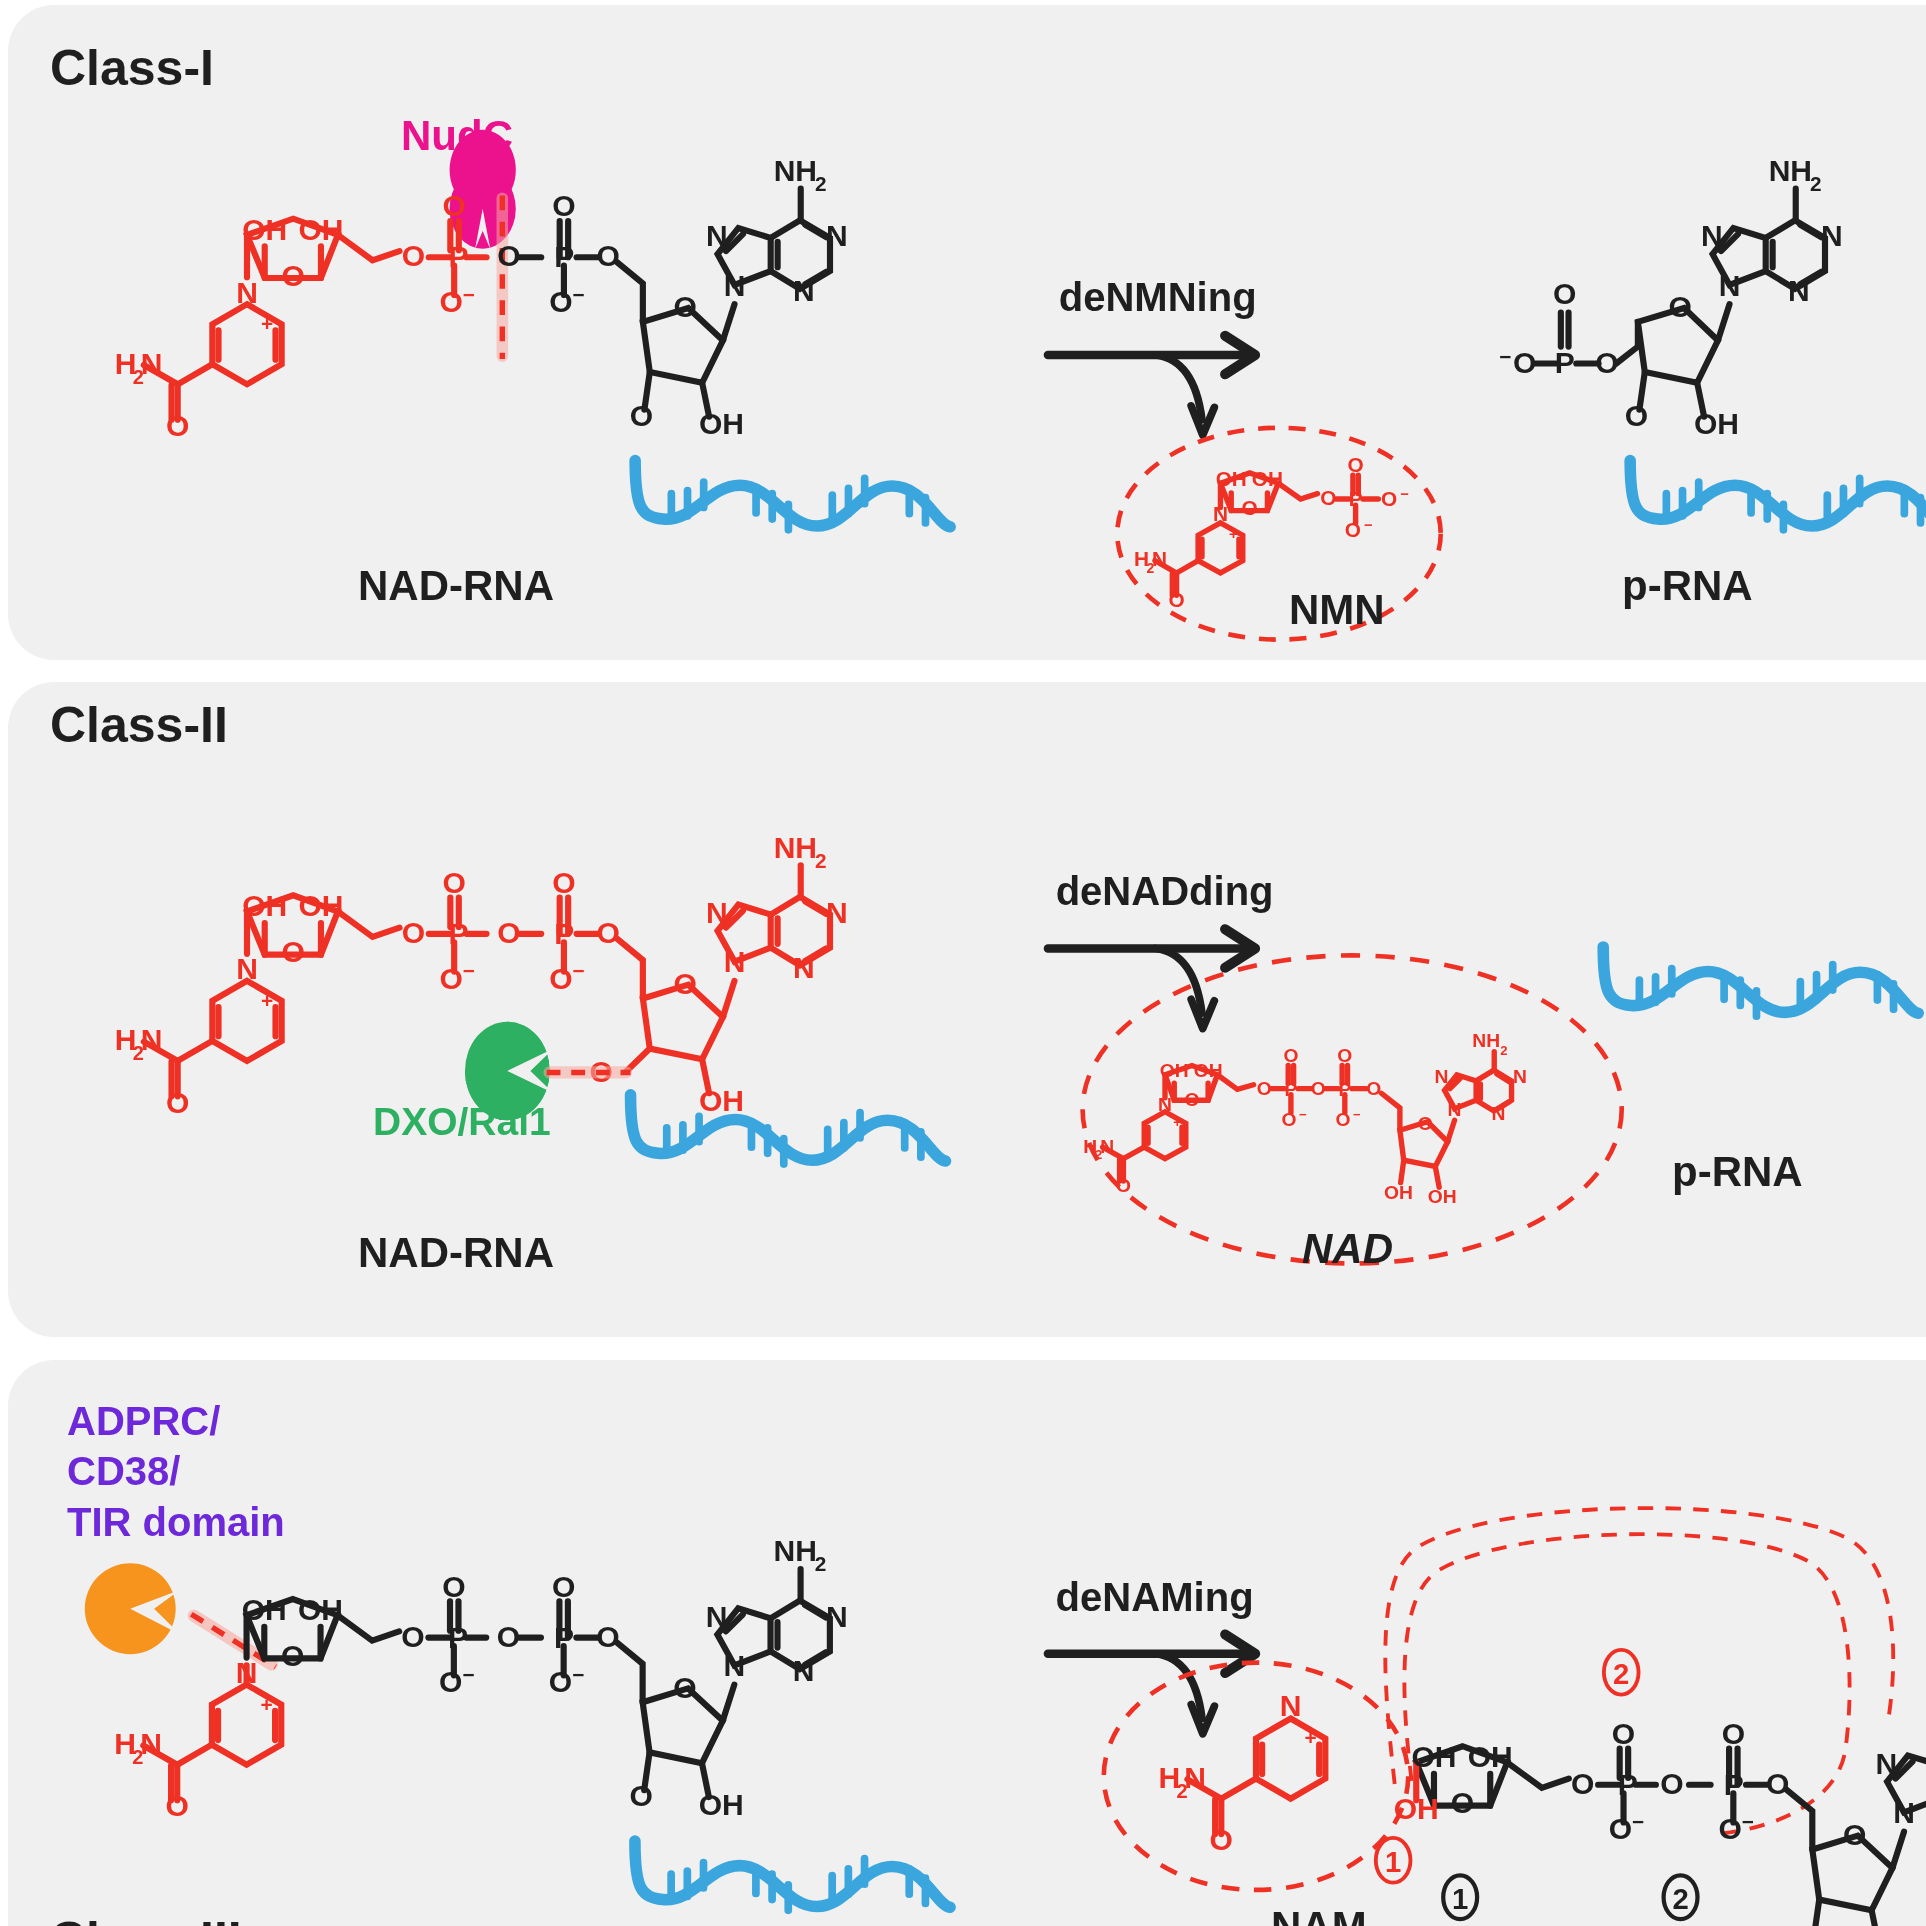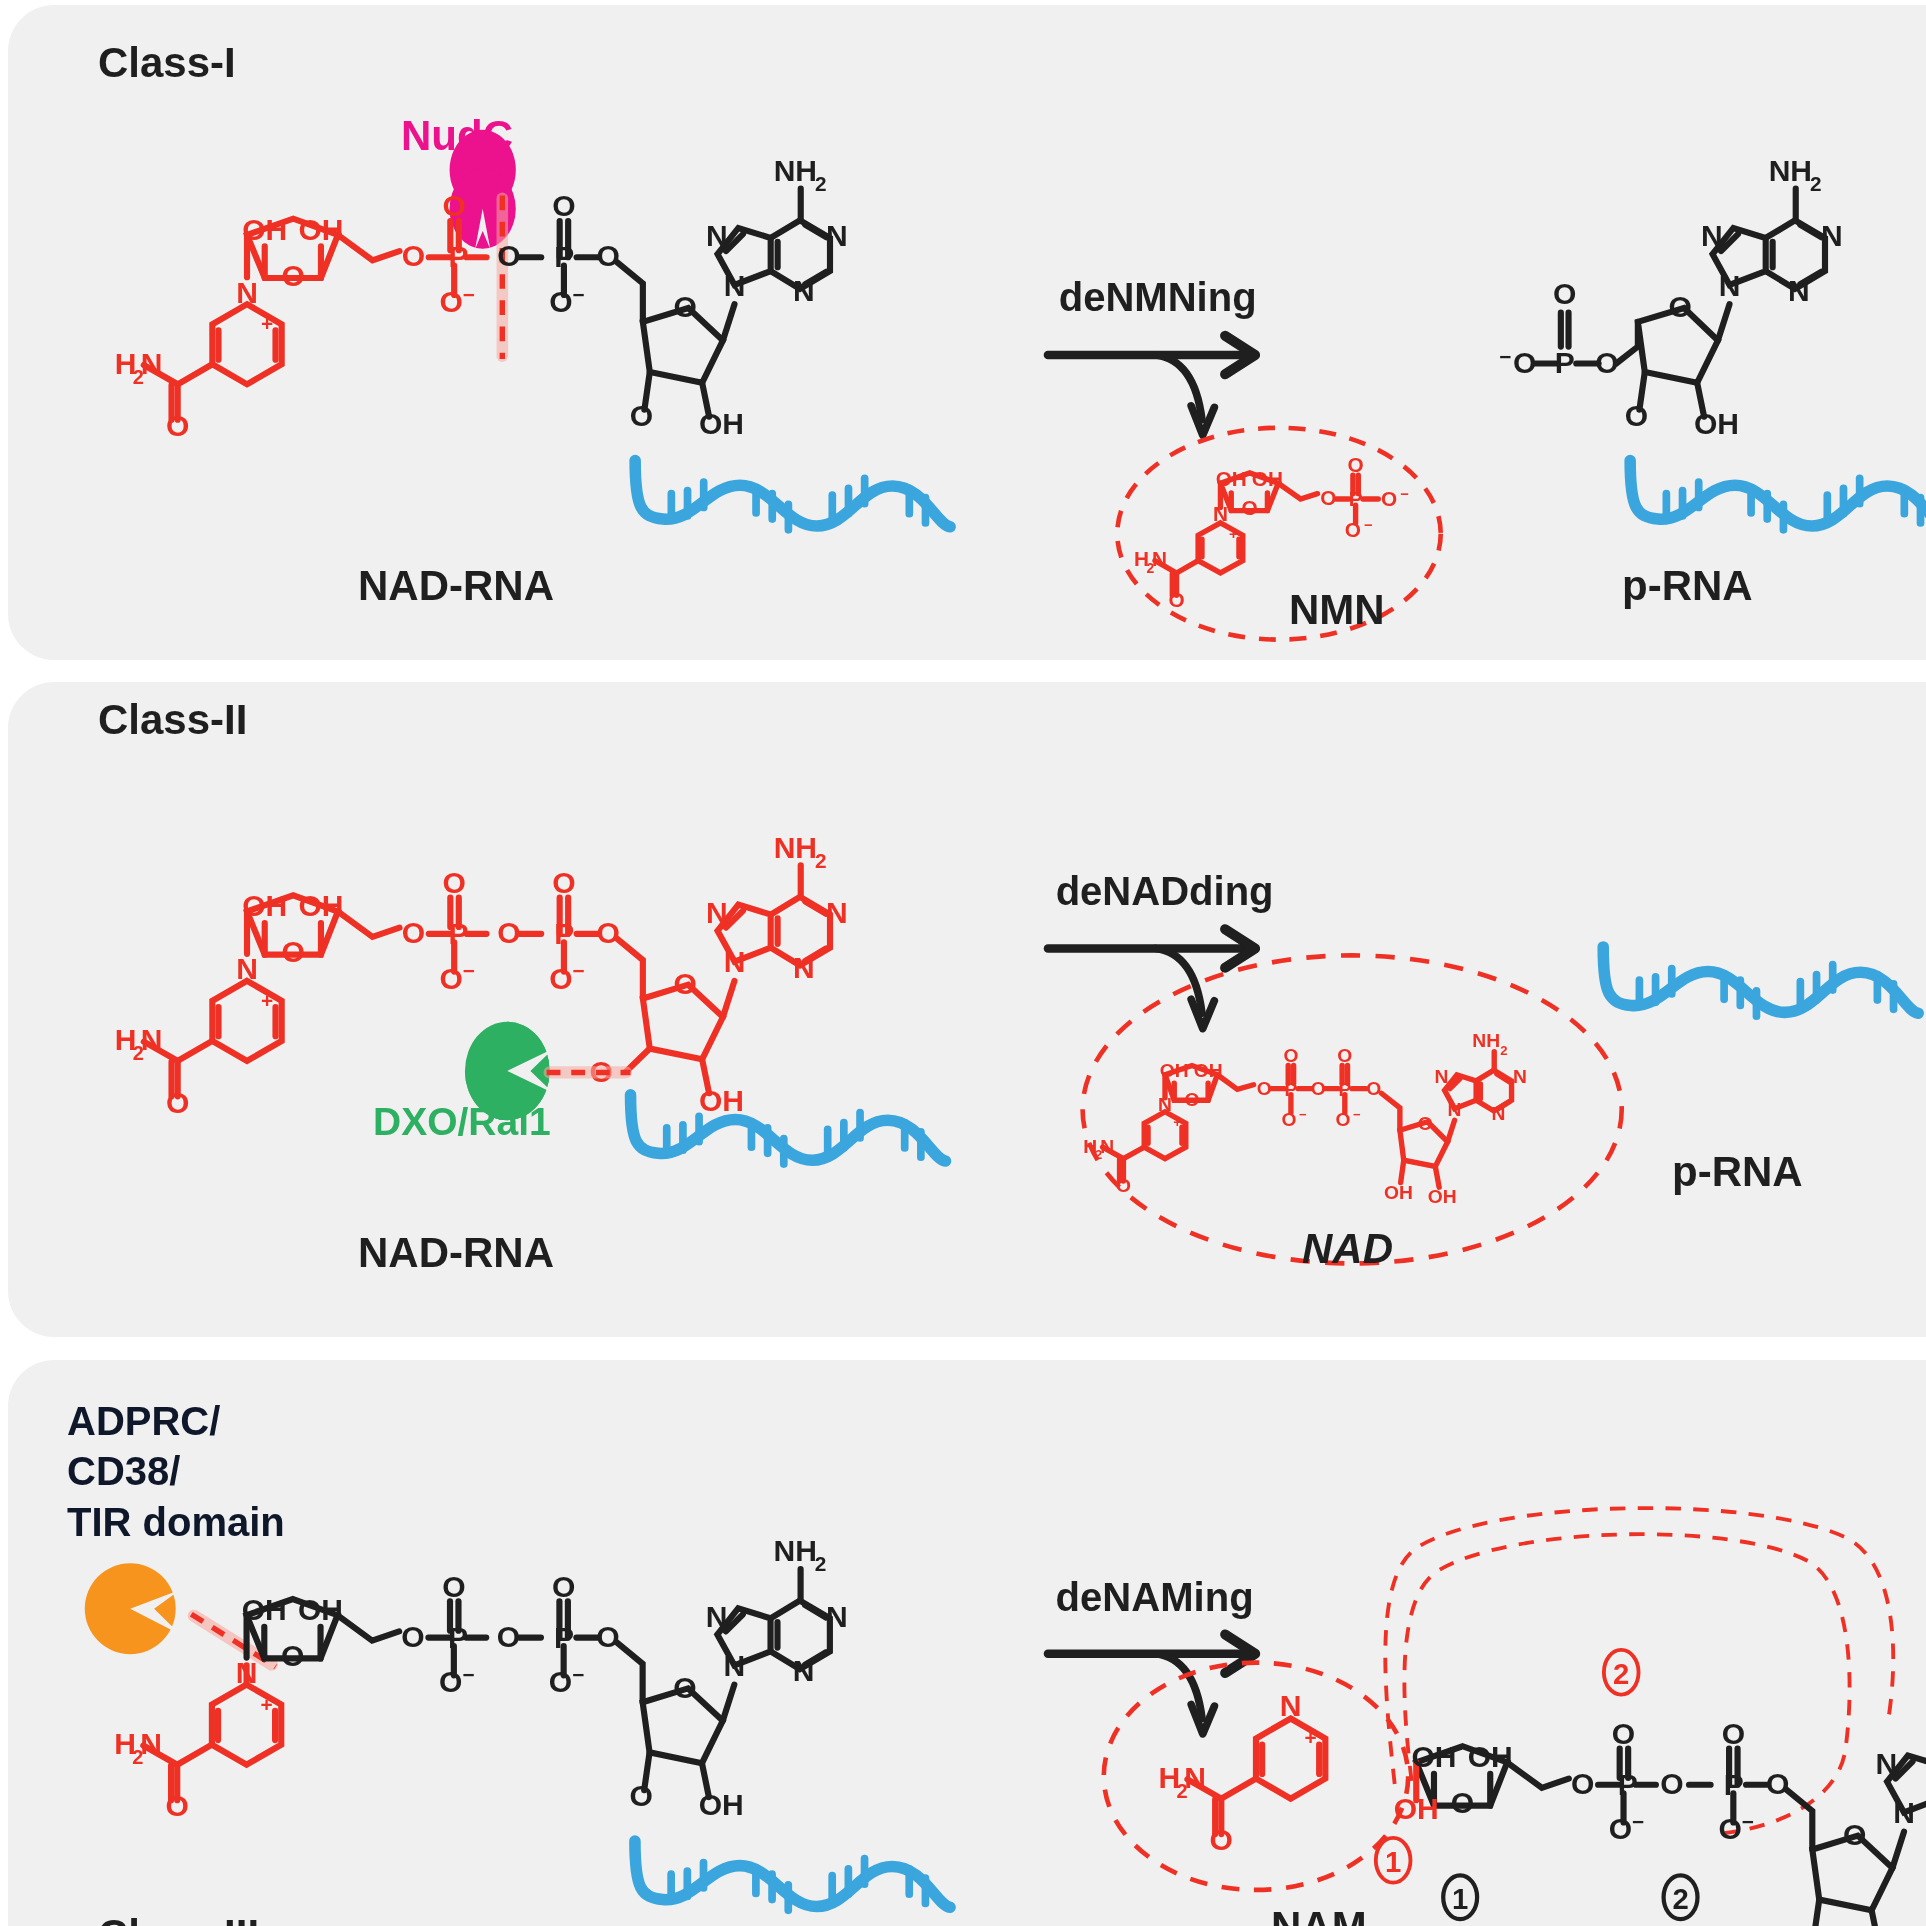--- a/index.html
+++ b/index.html
@@ -1,20 +1,20 @@
 <!DOCTYPE html>
 <html style="font-size:6.2px"><head>
 <meta charset="utf-8">
 <style>
   html,body{margin:0;padding:0;background:#ffffff;}
   body{font-family:"Liberation Sans",sans-serif;}
   #root{position:relative;width:2129px;height:2018px;background:#ffffff;overflow:hidden;}
   .panel{position:absolute;background:#f0f0f0;border-radius:46px;}
   .lbl{position:absolute;font-weight:bold;color:#1f1f1f;white-space:nowrap;}
-  .lbl-class{font-size:42px;margin-left:48px;}
+  .lbl-class{font-size:50px;}
   .lbl-mol{font-size:42px;}
   .lbl-enz{position:absolute;font-weight:bold;white-space:nowrap;}
   svg{position:absolute;top:0;left:0;overflow:visible;}
 </style>
 </head>
 <body>
 
 <div id="root">
 
   <div class="panel" style="left:7.7px;top:5.4px;width:2113px;height:655px;"></div>
@@ -448,21 +448,21 @@
         <text x="3904" y="968" font-size="34">2</text>
     </g>
   </svg>
 
   <div class="lbl lbl-mol" style="left:358px;top:1229px;">NAD-RNA</div>
   <div class="lbl lbl-mol" style="left:1302px;top:1225px;font-style:italic;">NAD</div>
   <div class="lbl lbl-mol" style="left:1672px;top:1148px;">p-RNA</div>
 
   <div class="panel" style="left:7.7px;top:1360px;width:2113px;height:653px;"></div>
 
-  <div class="lbl-enz" style="left:67px;top:1396px;font-size:40px;color:#0f172a;line-height:1.26;">
+  <div class="lbl-enz" style="left:67px;top:1396px;font-size:40px;color:#6d28d9;line-height:1.26;">
     <div>ADPRC/</div>
     <div>CD38/</div>
     <div>TIR domain</div>
   </div>
 
   <svg width="2129" height="653" viewBox="0 0 5526 1694" style="top:1360px;">
 
     <g>
       <circle cx="338" cy="645" r="118" fill="#f7941e"></circle>
       <path d="M338 645 L468 596 L400 645 L468 712 Z" fill="#f0f0f0"></path>

